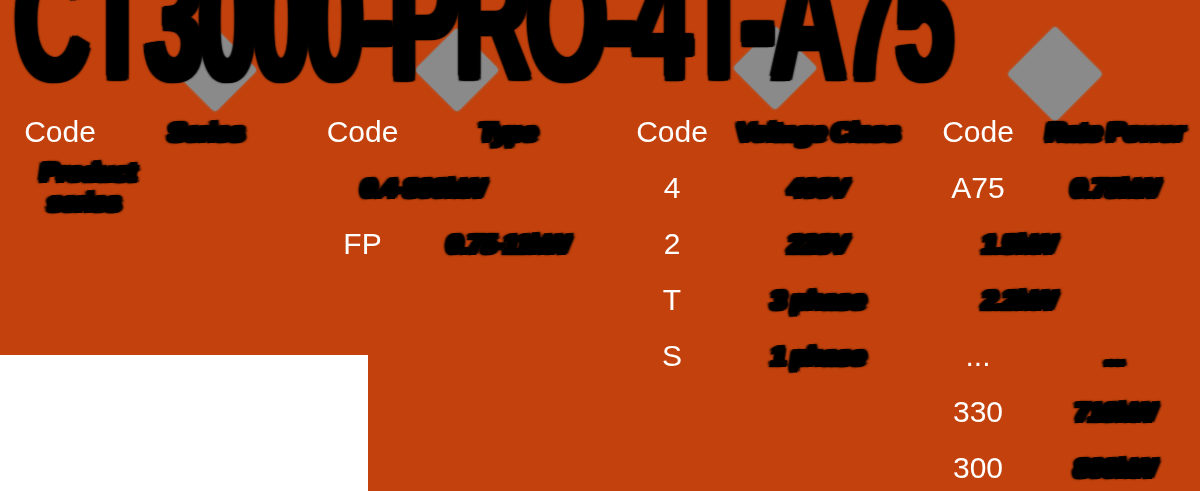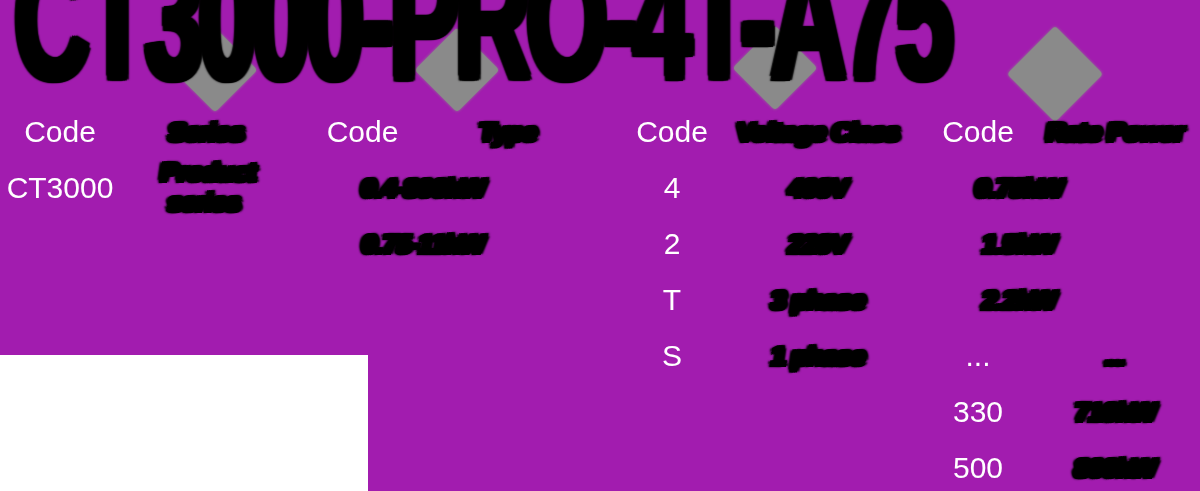--- a/index.html
+++ b/index.html
@@ -2,21 +2,21 @@
 <html><head>
 <meta charset="utf-8">
 <style>
   html, body { margin: 0; padding: 0; background: #ffffff; }
 
   .stage {
     position: relative;
     width: 1200px;
     height: 491px;
     overflow: hidden;
-    background: #a21caf;
+    background: #c2410c;
     font-family: "Liberation Sans", sans-serif;
   }
 
   
   .white-area {
     position: absolute;
     left: 0; top: 355px;
     width: 368px; height: 136px;
     background: #ffffff;
     z-index: 1;
@@ -119,33 +119,33 @@
   <div class="diamond d2"></div>
   <div class="diamond d3"></div>
   <div class="diamond d4"></div>
 
   <div class="col col-0">
       <div class="row">
         <div class="cell code white-text">Code</div>
         <div class="cell desc blob">Series</div>
       </div>
       <div class="row">
-        <div class="cell code white-text">CT3000</div>
         <div class="cell desc blob">Product series</div>
       </div>
     </div>
   <div class="col col-1">
       <div class="row">
         <div class="cell code white-text">Code</div>
         <div class="cell desc blob">Type</div>
       </div>
       <div class="row">
         <div class="cell desc blob">0.4-800kW</div>
       </div>
       <div class="row">
+        <div class="cell code white-text">FP</div>
         <div class="cell desc blob">0.75-11kW</div>
       </div>
     </div>
   <div class="col col-2">
       <div class="row">
         <div class="cell code white-text">Code</div>
         <div class="cell desc blob">Voltage Class</div>
       </div>
       <div class="row">
         <div class="cell code white-text">4</div>
@@ -163,37 +163,38 @@
         <div class="cell code white-text">S</div>
         <div class="cell desc blob">1 phase</div>
       </div>
     </div>
   <div class="col col-3">
       <div class="row">
         <div class="cell code white-text">Code</div>
         <div class="cell desc blob">Rate Power</div>
       </div>
       <div class="row">
+        <div class="cell code white-text">A75</div>
         <div class="cell desc blob">0.75kW</div>
       </div>
       <div class="row">
         <div class="cell desc blob">1.5kW</div>
       </div>
       <div class="row">
         <div class="cell desc blob">2.2kW</div>
       </div>
       <div class="row">
         <div class="cell code white-text">...</div>
         <div class="cell desc blob">...</div>
       </div>
       <div class="row">
         <div class="cell code white-text">330</div>
         <div class="cell desc blob">710kW</div>
       </div>
       <div class="row">
-        <div class="cell code white-text">500</div>
+        <div class="cell code white-text">300</div>
         <div class="cell desc blob">800kW</div>
       </div>
     </div>
 
   <div class="white-area"></div>
 
 </div>
 
 </body></html>

